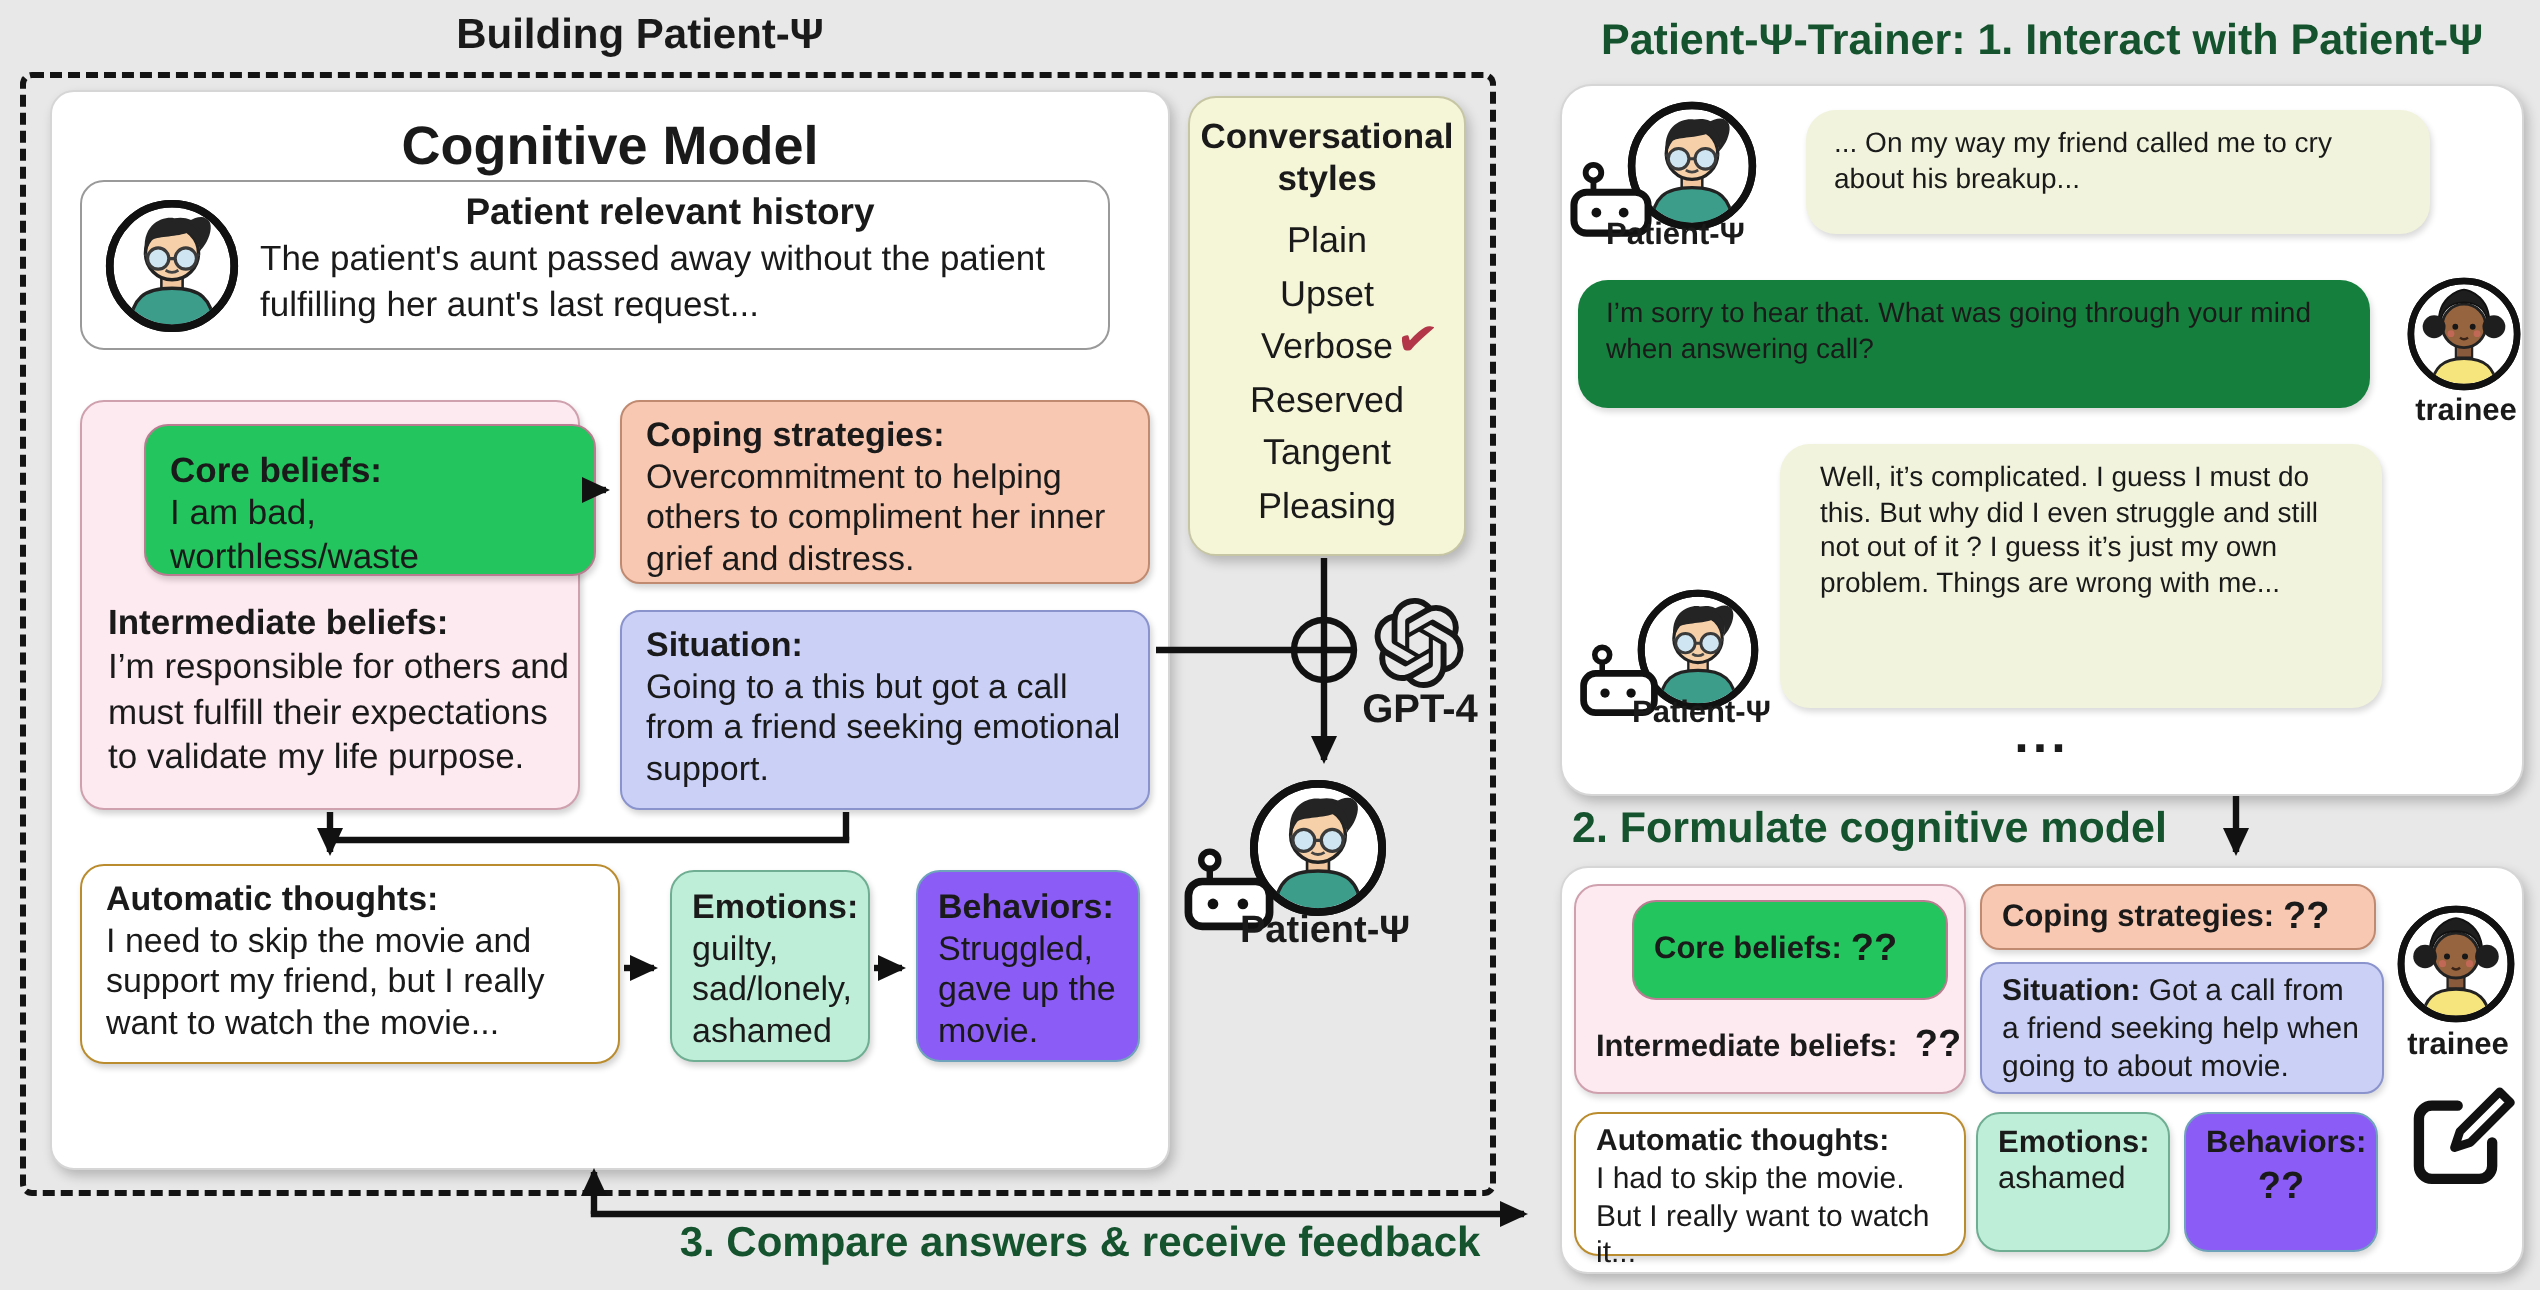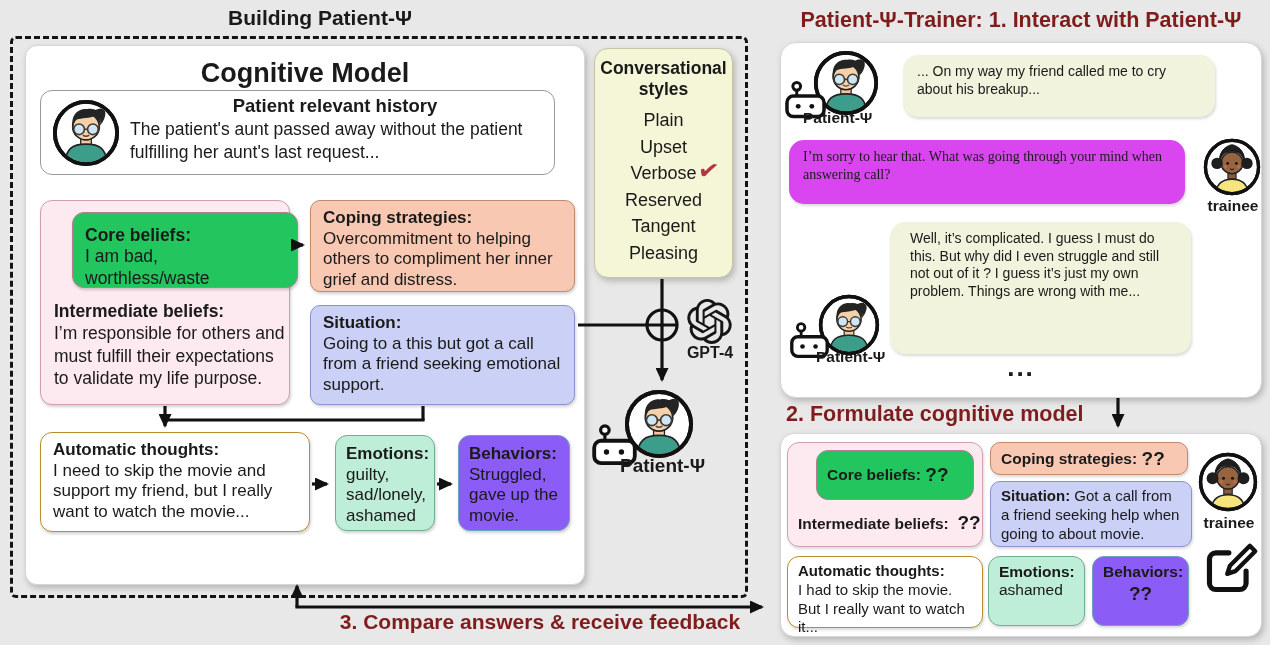--- a/index.html
+++ b/index.html
@@ -2,34 +2,34 @@
 <html><head>
 <meta charset="utf-8">
 <style>
   html,body{margin:0;padding:0;background:#cfcfcf;}
   .stage{position:relative;width:1270px;height:645px;background:#e8e8e8;overflow:hidden;
          font-family:"Liberation Sans","DejaVu Sans",sans-serif;color:#1a1a1a;}
   .abs{position:absolute;box-sizing:border-box;}
   .panel{background:#fff;border:1px solid #d6d6d6;border-radius:14px;
          box-shadow:2px 3px 6px rgba(0,0,0,.22);}
   .b{font-weight:bold;}
-  .red{color:#7f1d1d;}
+  .red{color:#14532d;}
   .box{border-radius:12px;box-shadow:1px 2px 3px rgba(0,0,0,.18);padding:7px 12px;line-height:1.22;}
   .box .lbl{font-weight:bold;}
   .pink-outer{background:#fde9f0;border:1.6px solid #cfa0ae;}
   .pink-inner{background:#22c55e;border:1.6px solid #b97c90;margin-left:20px;}
   .salmon{background:#f8c8b2;border:1.6px solid #c08a70;}
   .peri{background:#cad0f6;border:1.6px solid #8a93cc;}
   .amber{background:#ffffff;border:1.6px solid #bb8c2e;}
   .mint{background:#bfeed8;border:1.6px solid #6fae92;}
   .sky{background:#8b5cf6;border:1.6px solid #6fa3bc;}
   .bubble{border-radius:15px;padding:8px 14px;font-size:14px;line-height:1.26;
           box-shadow:1px 2px 3px rgba(0,0,0,.15);}
   .bubble.yellow{background:#f2f3dc;}
-  .bubble.lav{background:#d946ef;font-family:Liberation Serif, serif;}
+  .bubble.lav{background:#15803d;}
   .avlabel{font-weight:bold;font-size:15.5px;}
   .dashed-box{border:3.5px dashed #141414;border-radius:6px;}
   .qq{font-weight:bold;font-size:19px;}
   svg.icon{display:block;}
   .styles-item{position:relative;font-size:18px;line-height:26.5px;text-align:center;}
   .check{position:absolute;left:calc(50% + 34px);top:-3px;color:#b23648;font-size:25px;
          transform:rotate(8deg);font-weight:bold;}
 </style>
 </head>
 <body>
@@ -160,21 +160,21 @@
       <span class="check">✔</span>
     </div>
     <div class="styles-item">Reserved</div>
     <div class="styles-item">Tangent</div>
     <div class="styles-item">Pleasing</div>
   </div>
 
   <svg class="abs icon" style="left:687px;top:299px;" width="45" height="45">
       <use href="#openai"></use>
     </svg>
-  <div class="abs b" style="left:678px;top:344px;width:64px;text-align:center;font-size:16px;">GPT-4</div>
+  <div class="abs b" style="left:678px;top:344px;width:64px;text-align:center;font-size:20px;">GPT-4</div>
 
   <svg class="abs icon" style="left:624px;top:389px;" width="70" height="70">
       <use href="#av-patient"></use>
     </svg>
   <svg class="abs icon" style="left:591px;top:423px;" width="47" height="43">
       <use href="#robot"></use>
     </svg>
   <div class="abs b" style="left:620px;top:455px;width:120px;font-size:19px;">Patient-Ψ</div>
 
   <div class="abs b red" style="left:780px;top:8px;width:482px;text-align:center;font-size:21.5px;">Patient-Ψ-Trainer: 1. Interact with Patient-Ψ</div>

